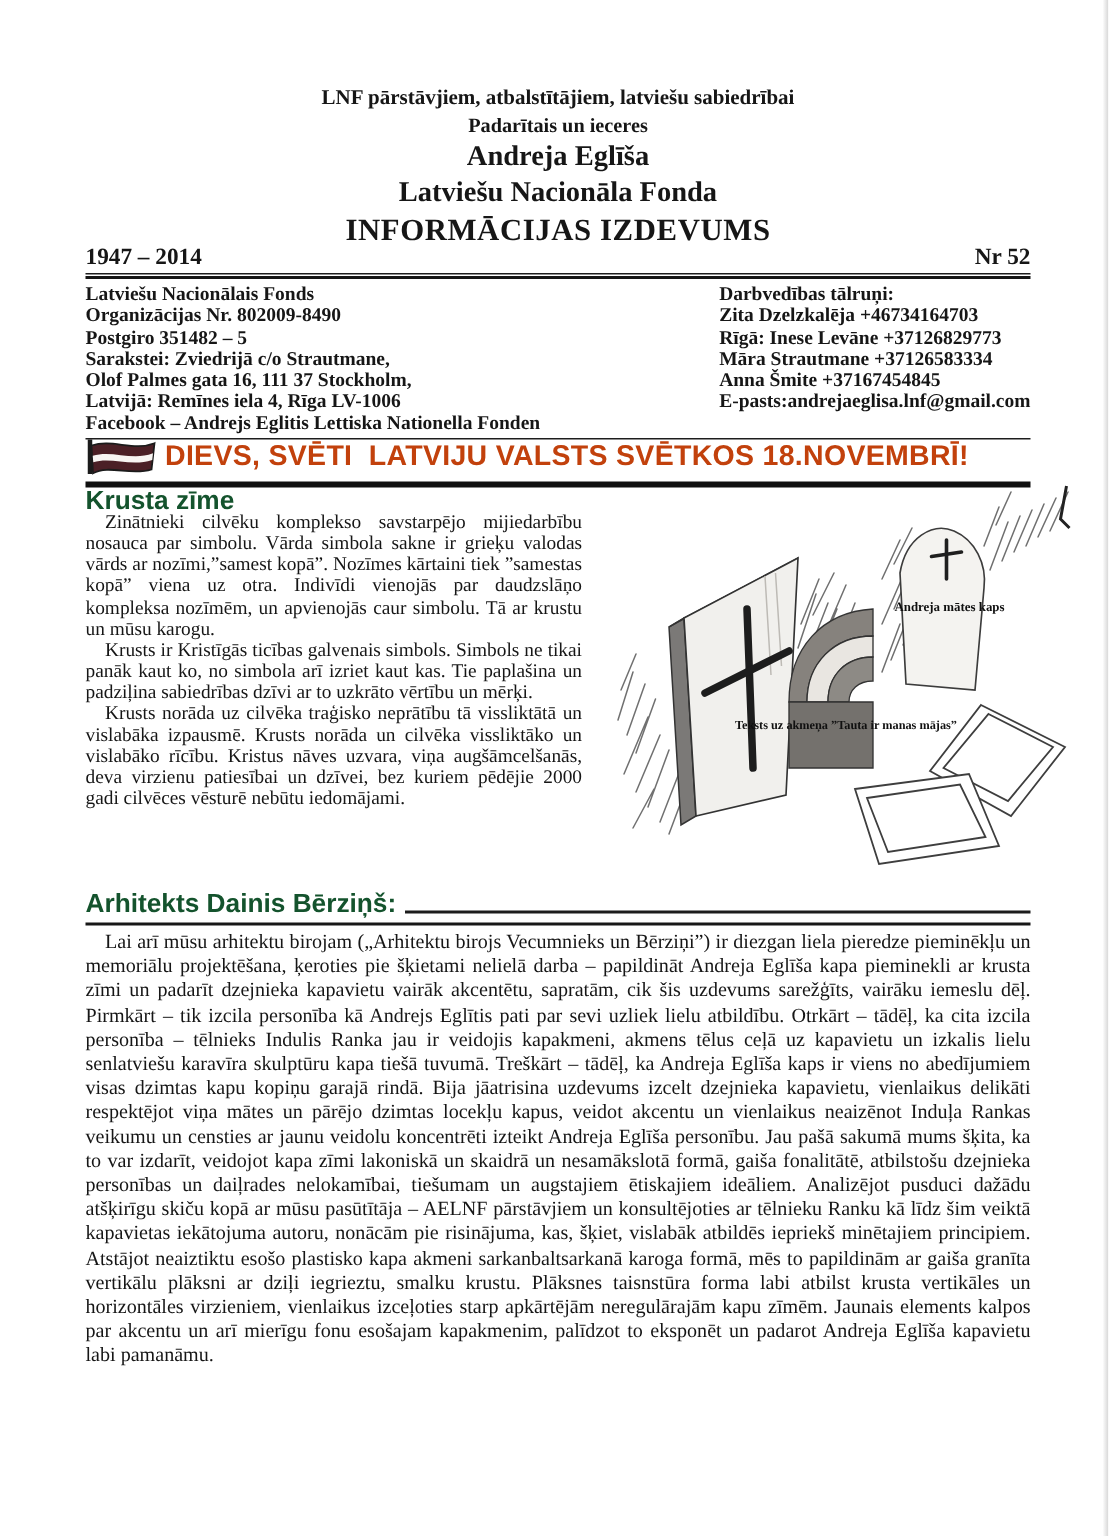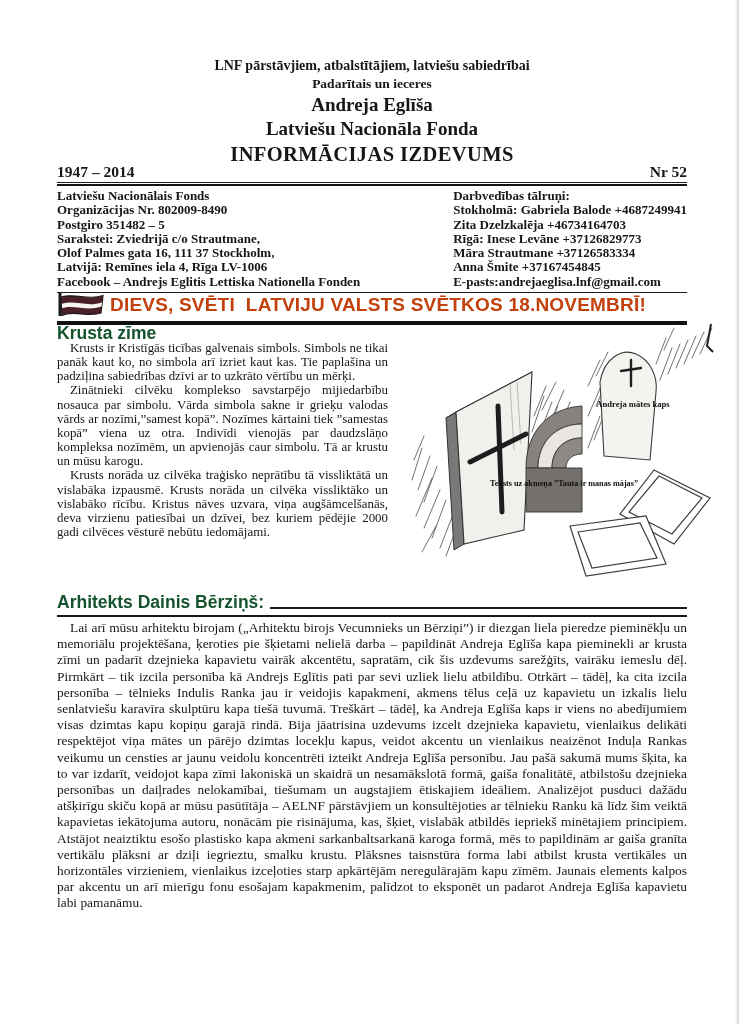--- a/index.html
+++ b/index.html
@@ -71,42 +71,41 @@
       <div>Latviešu Nacionālais Fonds</div>
       <div>Organizācijas Nr. 802009-8490</div>
       <div>Postgiro 351482 – 5</div>
       <div>Sarakstei: Zviedrijā c/o Strautmane,</div>
       <div>Olof Palmes gata 16, 111 37 Stockholm,</div>
       <div>Latvijā: Remīnes iela 4, Rīga LV-1006</div>
       <div>Facebook – Andrejs Eglitis Lettiska Nationella Fonden</div>
     </div>
     <div class="col-right">
       <div>Darbvedības tālruņi:</div>
-      <div>Stokholmā: Gabriela Balode +4687249941</div>
       <div>Zita Dzelzkalēja +46734164703</div>
       <div>Rīgā: Inese Levāne +37126829773</div>
       <div>Māra Strautmane +37126583334</div>
       <div>Anna Šmite +37167454845</div>
       <div>E-pasts:andrejaeglisa.lnf@gmail.com</div>
     </div>
   </div>
 
   <div class="banner">
     <svg class="flag-icon" viewBox="0 0 48 27" aria-hidden="true">
       <rect x="1.5" y="2" width="3" height="23" fill="#1b1b1b"></rect>
       <path d="M4,6 C18,1.5 32,10 46,4.5 L44,22 C30,26.5 16,18.5 5,24.5 Z" stroke="#1b1b1b" stroke-width="1.2" fill="#4b2026"></path>
       <path d="M4.8,12.8 C18,8.8 31,16.6 45,11.2 L44.5,15.6 C30.5,20.6 17,13.2 5.2,17.2 Z" fill="#f7f5f2"></path>
     </svg>
     <span class="banner-text">DIEVS, SVĒTI  LATVIJU VALSTS SVĒTKOS 18.NOVEMBRĪ!</span>
   </div>
 
   <div class="sec-title krusta-title">Krusta zīme</div>
   <div class="krusta-text">
+    <p>Zinātnieki cilvēku komplekso savstarpējo mijiedarbību nosauca par simbolu. Vārda simbola sakne ir grieķu valodas vārds ar nozīmi,”samest kopā”. Nozīmes kārtaini tiek ”samestas kopā” viena uz otra. Indivīdi vienojās par daudzslāņo kompleksa nozīmēm, un apvienojās caur simbolu. Tā ar krustu un mūsu karogu.</p>
     <p>Krusts ir Kristīgās ticības galvenais simbols. Simbols ne tikai panāk kaut ko, no simbola arī izriet kaut kas. Tie paplašina un padziļina sabiedrības dzīvi ar to uzkrāto vērtību un mērķi.</p>
-    <p>Zinātnieki cilvēku komplekso savstarpējo mijiedarbību nosauca par simbolu. Vārda simbola sakne ir grieķu valodas vārds ar nozīmi,”samest kopā”. Nozīmes kārtaini tiek ”samestas kopā” viena uz otra. Indivīdi vienojās par daudzslāņo kompleksa nozīmēm, un apvienojās caur simbolu. Tā ar krustu un mūsu karogu.</p>
     <p>Krusts norāda uz cilvēka traģisko neprātību tā vissliktātā un vislabāka izpausmē. Krusts norāda un cilvēka vissliktāko un vislabāko rīcību. Kristus nāves uzvara, viņa augšāmcelšanās, deva virzienu patiesībai un dzīvei, bez kuriem pēdējie 2000 gadi cilvēces vēsturē nebūtu iedomājami.</p>
   </div>
 
   <div class="illustration">
     <svg viewBox="0 0 308 262">
 
       <g stroke="#4c4c4c" stroke-width="1" stroke-linecap="round" opacity="0.8">
         <path fill="none" d="M2,160 L12,128 M8,170 L20,136 M14,182 L27,146 M6,196 L22,158 M14,208 L30,170 M22,218 L36,180 M30,228 L44,192 M12,232 L26,206 M36,236 L48,204 M4,140 L14,116"></path>
         <path fill="none" d="M122,112 L134,76 M128,118 L142,82 M136,116 L148,86 M124,96 L136,66 M132,90 L146,62 M142,98 L154,70 M150,108 L160,82"></path>
         <path fill="none" d="M178,128 L190,96 M184,120 L196,90 M178,96 L192,64 M186,86 L198,58 M178,66 L190,40 M186,56 L198,32 M192,110 L202,84"></path>

